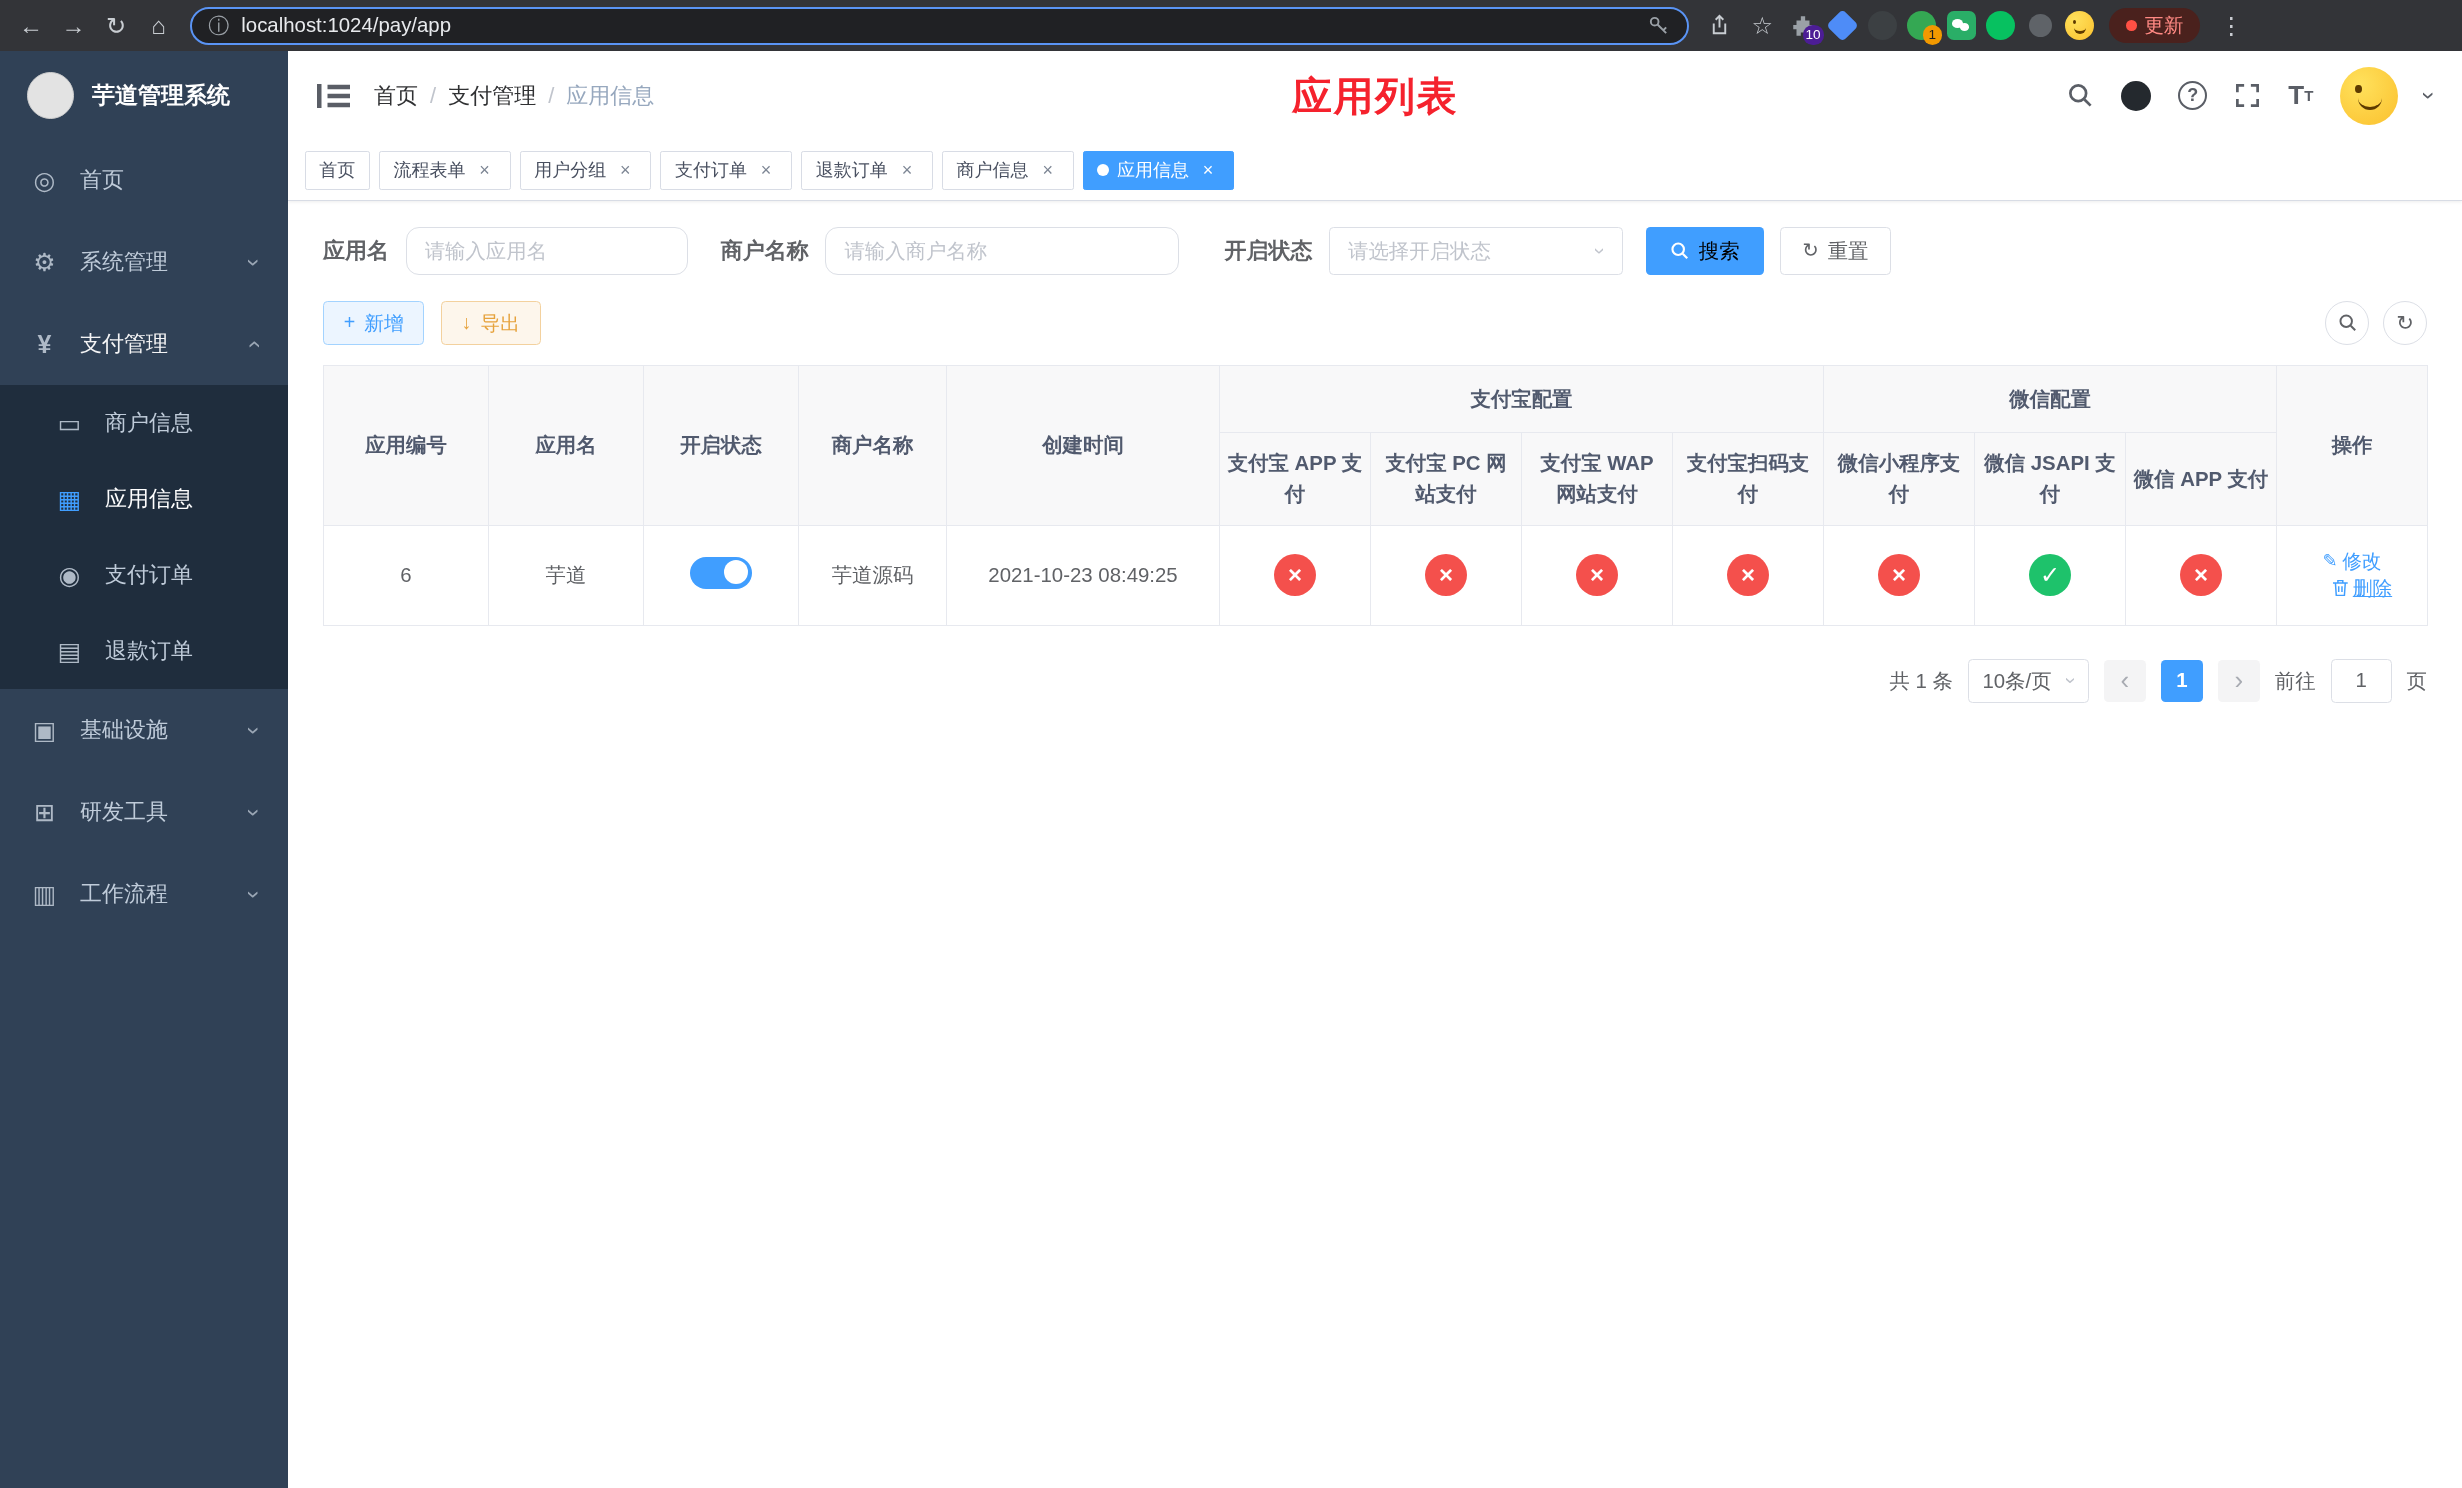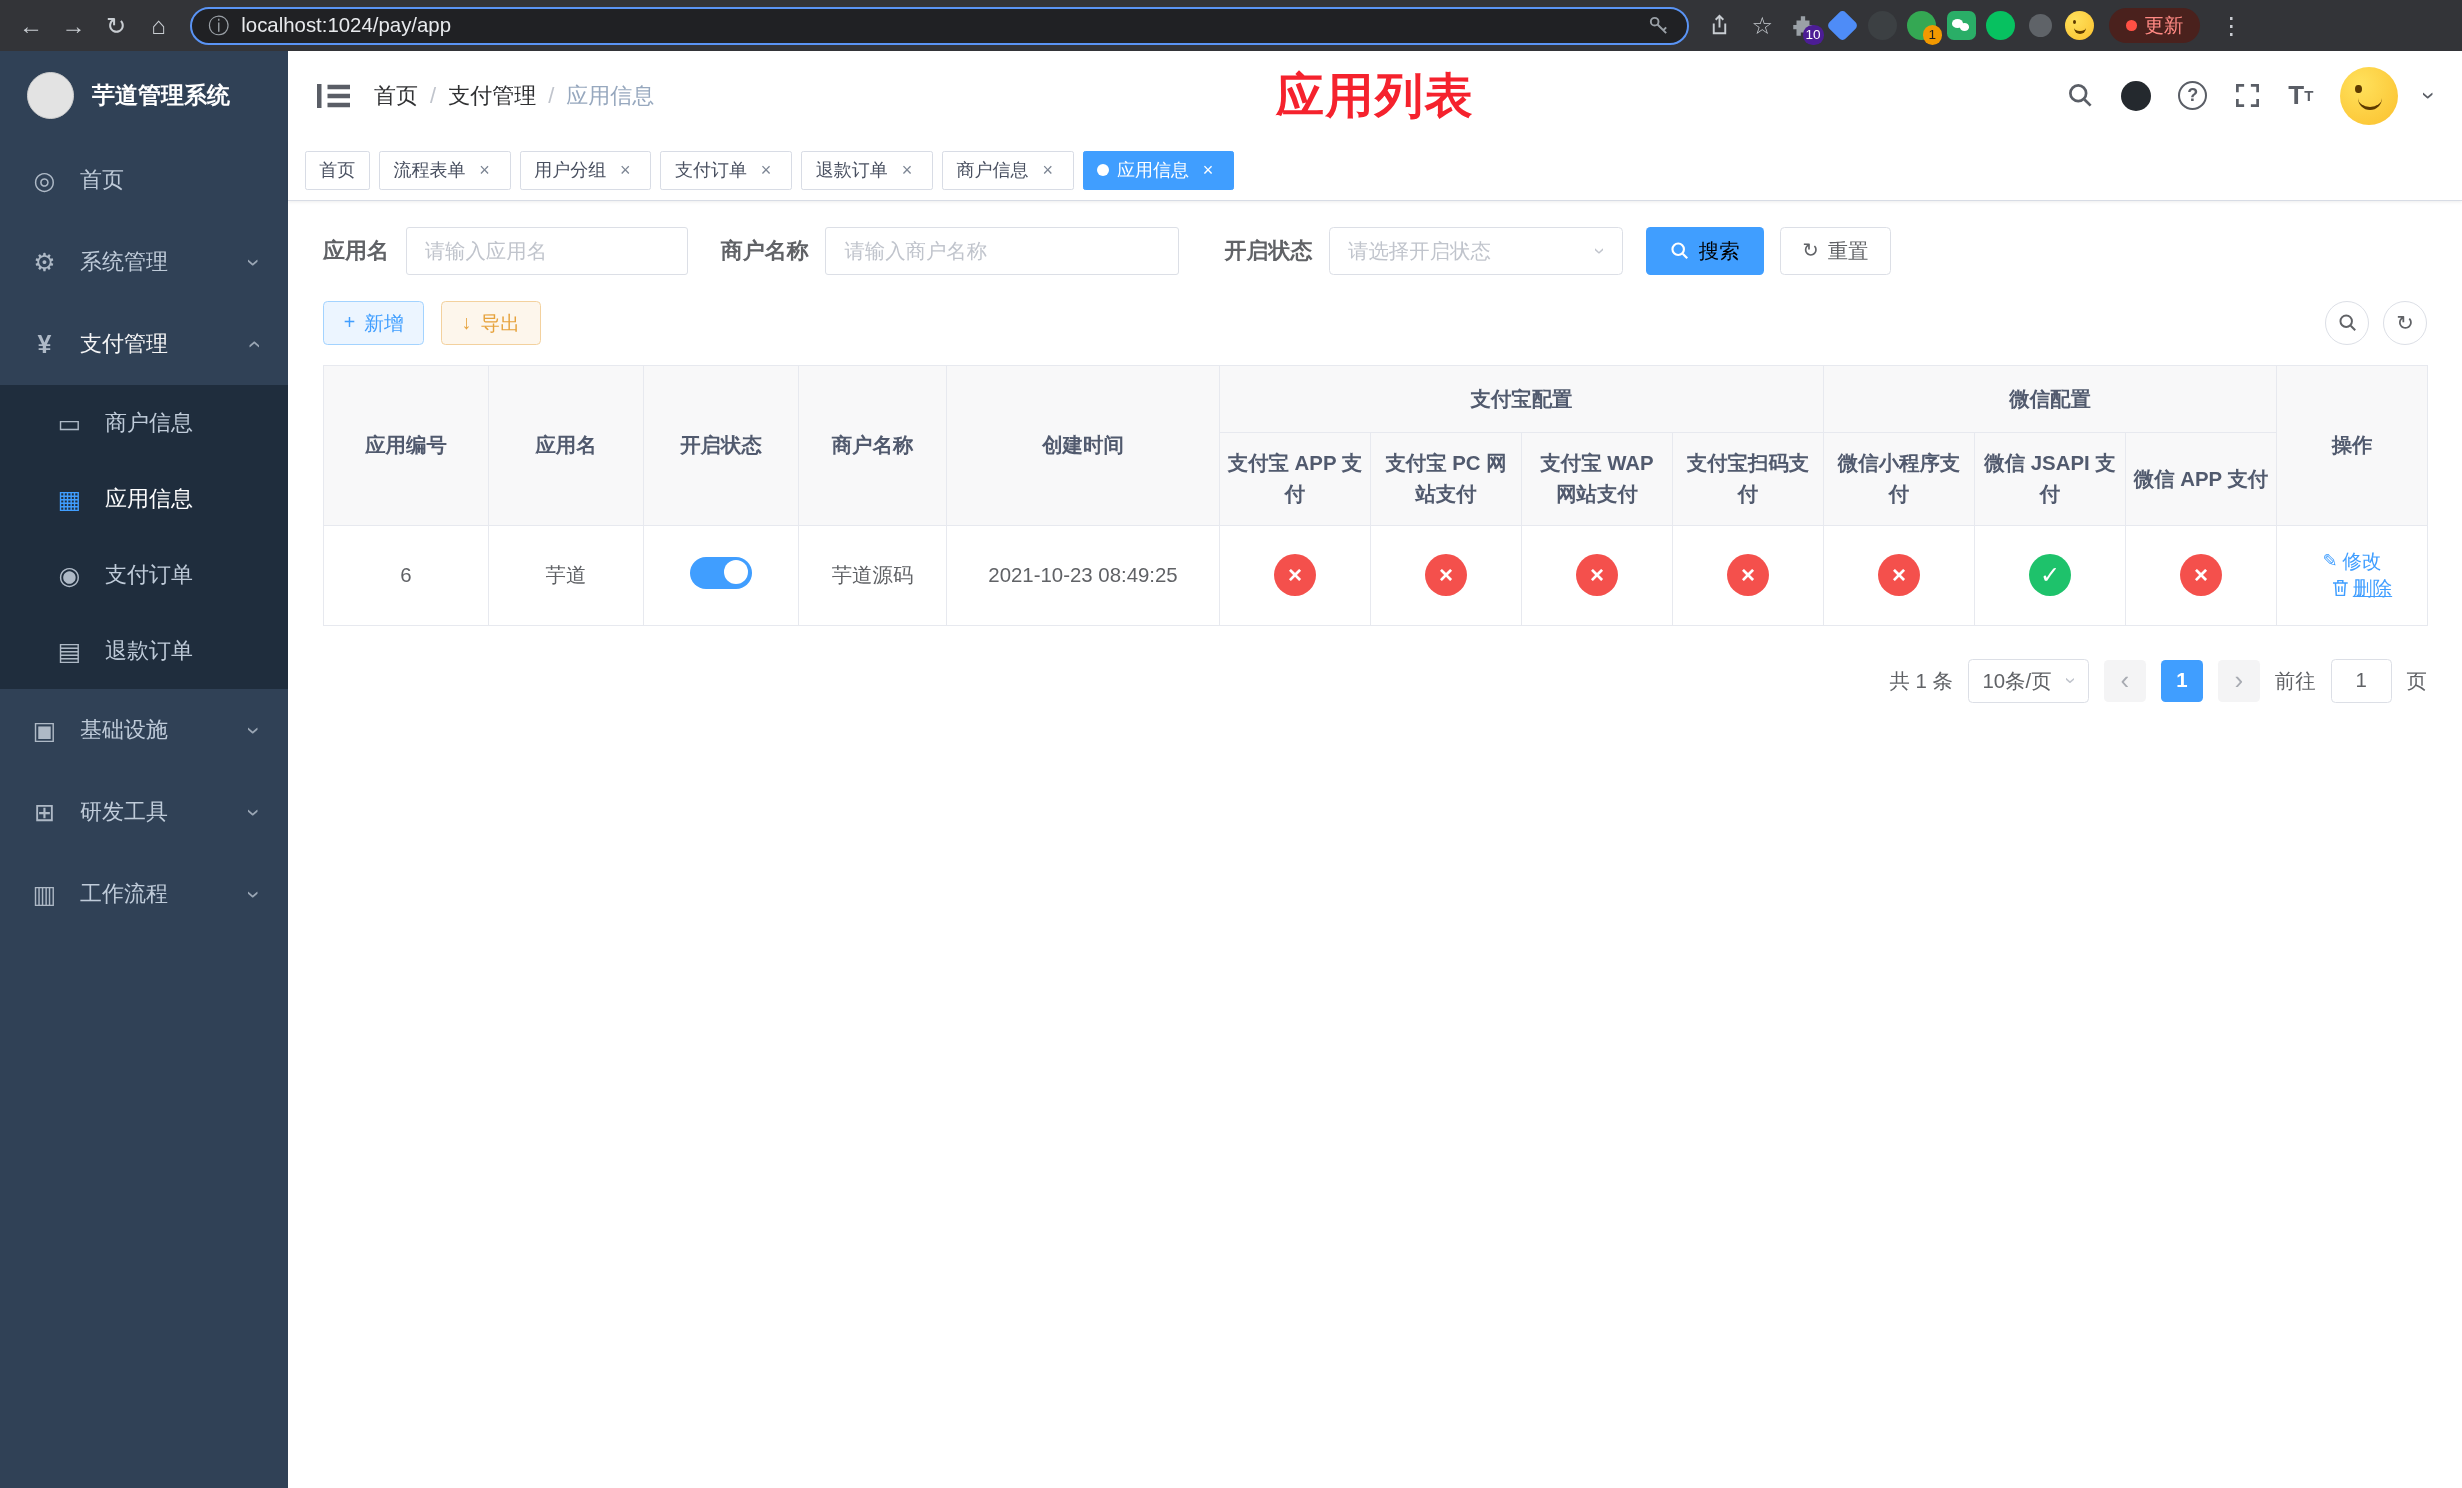--- a/index.html
+++ b/index.html
@@ -57,21 +57,21 @@
 
   
   .main{flex:1;display:flex;flex-direction:column;background:#fff;min-width:0;}
 
   .navbar{height:89px;display:flex;align-items:center;padding:0 29px;position:relative;}
   .hamburger{width:33px;height:30px;cursor:pointer;flex:0 0 auto;}
   .breadcrumb{margin-left:24px;font-size:22px;color:#303133;display:flex;align-items:center;gap:12px;}
   .breadcrumb .sep{color:#c0c4cc;}
   .breadcrumb .crumb-last{color:#97a8be;}
   .page-title{position:absolute;left:50%;top:50%;transform:translate(-50%,-50%);color:var(--title-red);
-              font-size:48px;font-weight:700;letter-spacing:1.5px;}
+              font-size:40px;font-weight:700;letter-spacing:1.5px;}
   .nav-right{margin-left:auto;display:flex;align-items:center;gap:27px;color:#5a5e66;}
   .nav-icon{display:flex;align-items:center;justify-content:center;cursor:pointer;font-size:26px;}
   .help-circle{width:29px;height:29px;border:2.3px solid #5a5e66;border-radius:50%;font-size:18px;font-weight:700;
                display:flex;align-items:center;justify-content:center;}
   .github-dot{width:30px;height:30px;border-radius:50%;background:#24292e;}
   .font-ic{font-size:26px;font-weight:700;}
   .font-ic small{font-size:15px;font-weight:700;}
   .nav-avatar{width:58px;height:58px;}
   .caret-down{display:inline-block;transform:rotate(90deg);font-size:23px;color:#5a5e66;}
 
@@ -83,21 +83,21 @@
   .tag .tclose{font-size:18px;line-height:1;color:#7d8694;width:23px;height:23px;border-radius:50%;
                display:flex;align-items:center;justify-content:center;}
   .tag.active{background:var(--accent);border-color:var(--accent);color:#fff;}
   .tag.active .tclose{color:#fff;}
   .tag .dot{width:12px;height:12px;border-radius:50%;background:#fff;}
 
   
   .content{flex:1;padding:26px 35px;}
   .filter-row{display:flex;align-items:center;margin-bottom:26px;}
   .f-label{font-size:22px;color:#606266;font-weight:700;margin-right:16.7px;white-space:nowrap;}
-  .f-input{height:48px;border:0.8px solid #dcdfe6;border-radius:3px;padding:0 18px;font-size:20.4px;color:#606266;
+  .f-input{height:48px;border:0.8px solid #dcdfe6;border-radius:13px;padding:0 18px;font-size:20.4px;color:#606266;
            background:#fff;outline:none;font-family:inherit;}
   .f-input::placeholder{color:#c0c4cc;}
   .w-app{width:282px;margin-right:33px;}
   .w-mer{width:354px;margin-right:45px;}
   .f-select{width:294px;height:48px;border:0.8px solid #dcdfe6;border-radius:4.5px;display:flex;align-items:center;
             padding:0 18px;font-size:20.4px;color:#c0c4cc;background:#fff;margin-right:23px;cursor:pointer;}
   .f-select .sel-caret{margin-left:auto;color:#c0c4cc;display:inline-block;transform:rotate(90deg);font-size:21px;}
   .btn{display:inline-flex;align-items:center;justify-content:center;gap:9px;border-radius:4.5px;cursor:pointer;
        font-size:20.4px;white-space:nowrap;border:0.8px solid transparent;}
   .btn-search{height:48px;padding:0 23px;background:var(--accent);color:#000000;margin-right:16.7px;}

